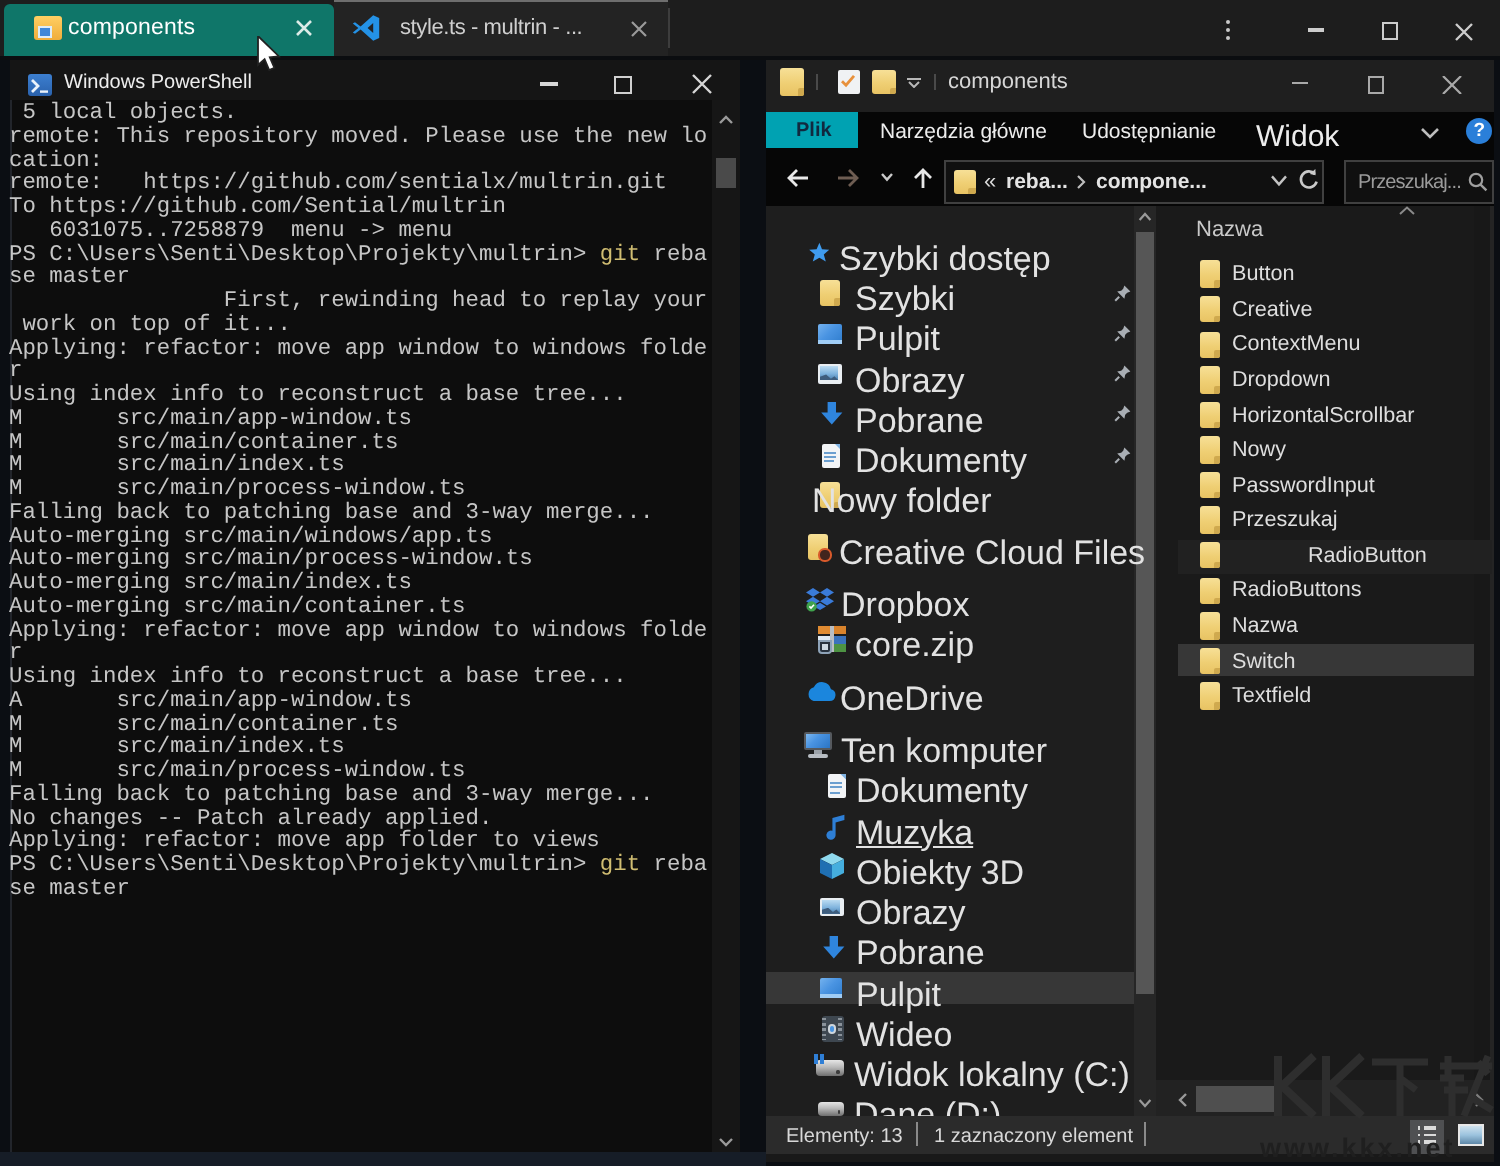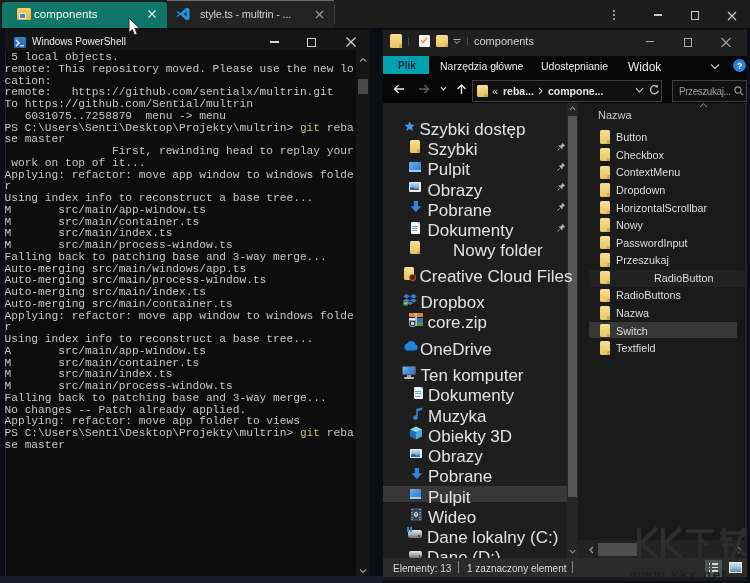--- a/index.html
+++ b/index.html
@@ -129,21 +129,21 @@
 <div class="abs" style="left:683.8px;top:37.8px;width:8.4px;height:8.8px;border:1.1px solid #a9a9a9;"></div>
 <svg class="abs" style="left:720.5px;top:37.8px" width="10" height="9" viewBox="0 0 10 9">
     <path d="M0.5 0 L9.5 9 M9.5 0 L0.5 9" stroke="#a9a9a9" stroke-width="1.1"></path>
   </svg>
 
 <div class="abs" style="left:383px;top:56px;width:364px;height:47px;background:#060606;"></div>
 <div class="abs" style="left:383px;top:56px;width:46px;height:17.5px;background:#00a2b2;"></div>
 <div class="abs" style="left:398px;top:59.5px;font-size:10px;color:#11293f;font-weight:700;">Plik</div>
 <div class="abs" style="left:440px;top:59.5px;font-size:10.5px;color:#ededed;">Narzędzia główne</div>
 <div class="abs" style="left:541px;top:59.5px;font-size:10.5px;color:#ededed;">Udostępnianie</div>
-<div class="abs" style="left:628px;top:59.5px;font-size:12px;color:#ededed;">Widok</div>
+<div class="abs" style="left:628px;top:59.5px;font-size:15px;color:#ededed;">Widok</div>
 <svg class="abs" style="left:710px;top:62.5px" width="10" height="7" viewBox="0 0 10 7">
     <path d="M1 1.5 L5 5.5 L9 1.5" stroke="#bdbdbd" stroke-width="1.3" fill="none"></path>
   </svg>
 <div class="abs" style="left:732.5px;top:59px;width:13px;height:13px;background:#2a7fd9;border-radius:50%;"></div>
 <div class="abs" style="left:736.7px;top:60.4px;font-size:9.5px;color:#fff;font-weight:700;">?</div>
 
 <svg class="abs" style="left:393px;top:84px" width="12" height="10" viewBox="0 0 12 10">
     <path d="M11 5 H1.5 M5.5 1 L1.5 5 L5.5 9" stroke="#e8e8e8" stroke-width="1.4" fill="none"></path>
   </svg>
 <svg class="abs" style="left:418px;top:84px" width="12" height="10" viewBox="0 0 12 10">
@@ -238,21 +238,21 @@
     <div class="abs" style="left:1.5px;top:8.8px;width:4.5px;height:1.1px;background:#6b9fd0"></div>
   </div>
 <div class="abs navtxt" style="left:427.5px;top:221.0px;">Dokumenty</div>
 <svg class="abs" style="left:556.5px;top:222.5px" width="9" height="9" viewBox="0 0 9 9">
     <path d="M5.2 0.8 L8.2 3.8 L6.6 4.4 L5.6 5.4 L5.2 7.4 L1.6 3.8 L3.6 3.4 L4.6 2.4 Z" fill="#a9aeb4"></path>
     <path d="M2.6 6.4 L0.6 8.4" stroke="#a9aeb4" stroke-width="1"></path>
   </svg>
 <div class="abs" style="left:410px;top:241.35px;width:10.2px;height:12.8px;background:linear-gradient(180deg,#f7e097 0%,#efcf74 55%,#e8c363 100%);border-radius:1.5px;">
     <div class="abs" style="right:0;bottom:0;width:3.5px;height:3.5px;background:#cfa94e;border-radius:1px 0 1px 0;"></div>
   </div>
-<div class="abs navtxt" style="left:453px;top:241.2px;">Nowy folder</div>
+<div class="abs navtxt" style="left:406px;top:241.2px;">Nowy folder</div>
 <div class="abs" style="left:404px;top:267.0px;width:10.2px;height:13px;background:linear-gradient(180deg,#f7e097 0%,#efcf74 55%,#e8c363 100%);border-radius:1.5px;">
     <div class="abs" style="right:0;bottom:0;width:3.5px;height:3.5px;background:#cfa94e;border-radius:1px 0 1px 0;"></div>
   </div>
 <div class="abs" style="left:409px;top:274.0px;width:6.5px;height:6.5px;background:#42251d;border-radius:50%;border:1px solid #d85a2b;box-sizing:border-box;"></div>
 <div class="abs navtxt" style="left:419.5px;top:267.0px;">Creative Cloud Files</div>
 <svg class="abs" style="left:402.5px;top:293.5px" width="14" height="12" viewBox="0 0 14 12">
     <path d="M3.5 0 L7 2.2 L3.5 4.4 L0 2.2 Z" fill="#3a7bd9"></path>
     <path d="M10.5 0 L14 2.2 L10.5 4.4 L7 2.2 Z" fill="#3a7bd9"></path>
     <path d="M3.5 4.4 L7 6.6 L3.5 8.8 L0 6.6 Z" fill="#3a7bd9"></path>
     <path d="M10.5 4.4 L14 6.6 L10.5 8.8 L7 6.6 Z" fill="#3a7bd9"></path>
@@ -286,21 +286,21 @@
 <div class="abs" style="left:413.5px;top:386.8px;width:9.5px;height:12px;background:#f2f4f6;border-radius:1px;">
     <div class="abs" style="right:0;top:0;width:3px;height:3px;background:#7fb2e2;clip-path:polygon(0 0,100% 100%,100% 0);"></div>
     <div class="abs" style="left:1.5px;top:4px;width:6px;height:1.1px;background:#6b9fd0"></div>
     <div class="abs" style="left:1.5px;top:6.4px;width:6px;height:1.1px;background:#6b9fd0"></div>
     <div class="abs" style="left:1.5px;top:8.8px;width:4.5px;height:1.1px;background:#6b9fd0"></div>
   </div>
 <div class="abs navtxt" style="left:428px;top:386.3px;">Dokumenty</div>
 <svg class="abs" style="left:411.5px;top:406.5px" width="12" height="13" viewBox="0 0 12 13">
     <path d="M4.2 2 L10.2 0.4 V3 L5.8 4.2 V10.6 A2.3 2.3 0 1 1 4.2 8.4 Z" fill="#2e7fd6"></path>
   </svg>
-<div class="abs navtxt" style="left:428px;top:406.5px;">Muzyka</div>
+<div class="abs navtxt" style="left:428px;top:406.5px;text-decoration:underline;">Muzyka</div>
 <svg class="abs" style="left:409px;top:426.4px" width="14" height="14" viewBox="0 0 14 14">
     <path d="M7 0.5 L13 3.5 L7 6.5 L1 3.5 Z" fill="#8fd9ee"></path>
     <path d="M1 3.5 L7 6.5 V13.5 L1 10.5 Z" fill="#1f6fb2"></path>
     <path d="M13 3.5 L7 6.5 V13.5 L13 10.5 Z" fill="#45aede"></path>
   </svg>
 <div class="abs navtxt" style="left:428px;top:426.9px;">Obiekty 3D</div>
 <div class="abs" style="left:409.5px;top:448.85px;width:12px;height:9.5px;background:#e9eef2;border-radius:1px;">
     <div class="abs" style="left:1.2px;top:1.2px;right:1.2px;bottom:1.5px;background:linear-gradient(180deg,#bcdcf2 0%,#7fb3dd 55%,#4a7fae 100%);">
       <div class="abs" style="left:0;bottom:0;width:100%;height:3px;background:#3e5d7d;clip-path:polygon(0 100%,0 40%,35% 0,60% 70%,78% 30%,100% 100%);"></div>
     </div>
@@ -323,42 +323,42 @@
 <div class="abs navtxt" style="left:428px;top:507.9px;">Wideo</div>
 <div class="abs" style="left:408px;top:530.35px;width:13.5px;height:7.8px;background:linear-gradient(180deg,#e6e6e6 0%,#b9b9b9 45%,#6f6f6f 100%);border-radius:2px;">
     <div class="abs" style="left:-1px;top:-3px;width:5px;height:5px;">
       <div class="abs" style="left:0;top:0;width:2.2px;height:2.2px;background:#2f7fd6"></div>
       <div class="abs" style="left:2.6px;top:0;width:2.2px;height:2.2px;background:#2f7fd6"></div>
       <div class="abs" style="left:0;top:2.6px;width:2.2px;height:2.2px;background:#2f7fd6"></div>
       <div class="abs" style="left:2.6px;top:2.6px;width:2.2px;height:2.2px;background:#2f7fd6"></div>
     </div>
     <div class="abs" style="right:1.8px;top:4.7px;width:1.6px;height:1.6px;background:#3c3c3c;border-radius:50%;"></div>
   </div>
-<div class="abs navtxt" style="left:427px;top:528.1px;">Dane lokalny (C:)</div>
+<div class="abs navtxt" style="left:427px;top:528.1px;">Widok lokalny (C:)</div>
 <div class="abs" style="left:408.5px;top:550.65px;width:13.5px;height:7.8px;background:linear-gradient(180deg,#e6e6e6 0%,#b9b9b9 45%,#6f6f6f 100%);border-radius:2px;">
     <div class="abs" style="right:1.8px;top:4.7px;width:1.6px;height:1.6px;background:#3c3c3c;border-radius:50%;"></div>
   </div>
 <div class="abs navtxt" style="left:427px;top:548.4px;">Dane (D:)</div>
 
 <div class="abs" style="left:737px;top:103px;width:8px;height:437px;background:#181818;"></div>
 <div class="abs" style="left:745px;top:103px;width:2px;height:455px;background:#242424;"></div>
 <div class="abs" style="left:589px;top:269.8px;width:157px;height:17px;background:#212121;"></div>
 
 <div class="abs" style="left:598px;top:108.5px;font-size:11px;color:#c9c9c9;">Nazwa</div>
 <svg class="abs" style="left:699px;top:102.5px" width="9" height="5" viewBox="0 0 9 5">
     <path d="M1 4 L4.5 0.8 L8 4" stroke="#8a8a8a" stroke-width="1" fill="none"></path>
   </svg>
 <div class="abs" style="left:600px;top:130.4px;width:10.4px;height:13.4px;background:linear-gradient(180deg,#f7e097 0%,#efcf74 55%,#e8c363 100%);border-radius:1.5px;">
     <div class="abs" style="right:0;bottom:0;width:3.5px;height:3.5px;background:#cfa94e;border-radius:1px 0 1px 0;"></div>
   </div>
 <div class="abs rowtxt" style="left:616px;top:131.2px;">Button</div>
 <div class="abs" style="left:600px;top:147.98px;width:10.4px;height:13.4px;background:linear-gradient(180deg,#f7e097 0%,#efcf74 55%,#e8c363 100%);border-radius:1.5px;">
     <div class="abs" style="right:0;bottom:0;width:3.5px;height:3.5px;background:#cfa94e;border-radius:1px 0 1px 0;"></div>
   </div>
-<div class="abs rowtxt" style="left:616px;top:148.8px;">Checkbox</div>
+<div class="abs rowtxt" style="left:616px;top:148.8px;">Creative</div>
 <div class="abs" style="left:600px;top:165.56px;width:10.4px;height:13.4px;background:linear-gradient(180deg,#f7e097 0%,#efcf74 55%,#e8c363 100%);border-radius:1.5px;">
     <div class="abs" style="right:0;bottom:0;width:3.5px;height:3.5px;background:#cfa94e;border-radius:1px 0 1px 0;"></div>
   </div>
 <div class="abs rowtxt" style="left:616px;top:166.4px;">ContextMenu</div>
 <div class="abs" style="left:600px;top:183.14000000000001px;width:10.4px;height:13.4px;background:linear-gradient(180deg,#f7e097 0%,#efcf74 55%,#e8c363 100%);border-radius:1.5px;">
     <div class="abs" style="right:0;bottom:0;width:3.5px;height:3.5px;background:#cfa94e;border-radius:1px 0 1px 0;"></div>
   </div>
 <div class="abs rowtxt" style="left:616px;top:183.9px;">Dropdown</div>
 <div class="abs" style="left:600px;top:200.72px;width:10.4px;height:13.4px;background:linear-gradient(180deg,#f7e097 0%,#efcf74 55%,#e8c363 100%);border-radius:1.5px;">
     <div class="abs" style="right:0;bottom:0;width:3.5px;height:3.5px;background:#cfa94e;border-radius:1px 0 1px 0;"></div>

